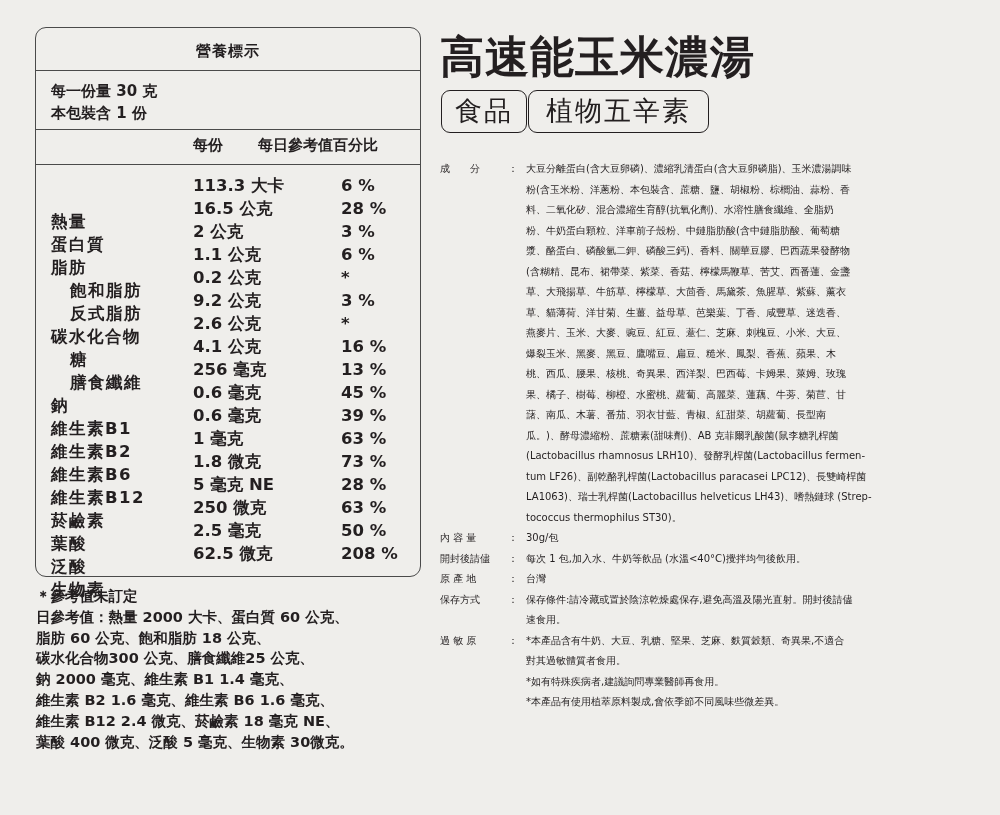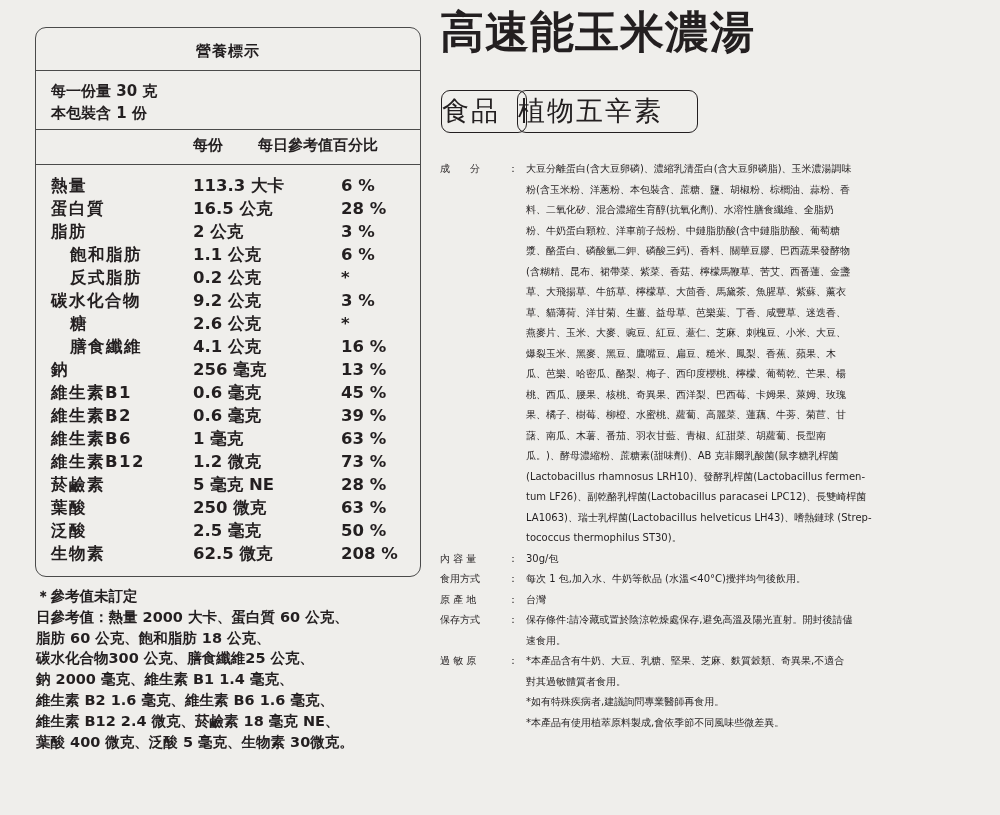--- a/index.html
+++ b/index.html
@@ -13,33 +13,33 @@
   }
   .nut-title {
     position: absolute; left: 0; right: 0; top: 0; height: 43px; line-height: 46px;
     text-align: center; font-size: 15px; font-weight: bold; letter-spacing: 1px;
   }
   .hline { position: absolute; left: 0; right: 0; height: 0; border-top: 1.5px solid #4a4a4a; }
   .serving { position: absolute; left: 15px; top: 52px; font-size: 15px; font-weight: bold; line-height: 22px; }
   .col-head { position: absolute; top: 108px; font-size: 15px; font-weight: bold; }
   .nut-rows { position: absolute; left: 0; right: 0; top: 146px; }
   .nut-row { position: relative; height: 23px; font-size: 16.5px; font-weight: bold; line-height: 23px; }
-  .nut-row .n { position: absolute; left: 15px; letter-spacing: 1.5px; }
+  .nut-row .n { position: absolute; left: 15px; letter-spacing: 1.5px; margin-top: 36px; }
   .nut-row .n.sub { left: 34px; }
   .nut-row .v { position: absolute; left: 157px; }
   .nut-row .p { position: absolute; left: 305px; }
   .footnote { position: absolute; left: 36px; top: 586px; font-size: 14.5px; font-weight: bold; line-height: 20.8px; }
 
   .product-title {
-    position: absolute; left: 440px; top: 4px; font-family: Liberation Sans, sans-serif;
+    position: absolute; left: 440px; top: 32px; font-family: Liberation Mono, monospace;
     font-size: 44px; font-weight: bold; letter-spacing: 1px; line-height: 56px;
   }
   .badge {
     position: absolute; top: 90px; height: 43px; border: 1.5px solid #231f20; border-radius: 9px;
-    box-sizing: border-box; font-size: 27px; line-height: 40px; text-align: left; letter-spacing: 2px;
+    box-sizing: border-box; font-size: 27px; line-height: 40px; text-align: center; letter-spacing: 2px;
   }
   .info { position: absolute; left: 440px; top: 159px; width: 528px; font-size: 10px; line-height: 20.5px; }
   .info-row { display: flex; }
   .info-row .lab { width: 68px; flex: none; white-space: pre; }
   .info-row .colon { width: 10px; flex: none; }
   .info-row .val { flex: 1; margin-left: 8px; }
   .info-row .val div { white-space: nowrap; }
 </style>
 </head>
 <body>
@@ -111,21 +111,21 @@
         <span class="v">0.6 毫克</span>
         <span class="p">39 %</span>
       </div>
       <div class="nut-row">
         <span class="n">維生素B6</span>
         <span class="v">1 毫克</span>
         <span class="p">63 %</span>
       </div>
       <div class="nut-row">
         <span class="n">維生素B12</span>
-        <span class="v">1.2 微克</span>
+        <span class="v">1.8 微克</span>
         <span class="p">73 %</span>
       </div>
       <div class="nut-row">
         <span class="n">菸鹼素</span>
         <span class="v">5 毫克 NE</span>
         <span class="p">28 %</span>
       </div>
       <div class="nut-row">
         <span class="n">葉酸</span>
         <span class="v">250 微克</span>
@@ -150,57 +150,56 @@
     <div>脂肪 60 公克、飽和脂肪 18 公克、</div>
     <div>碳水化合物300 公克、膳食纖維25 公克、</div>
     <div>鈉 2000 毫克、維生素 B1 1.4 毫克、</div>
     <div>維生素 B2 1.6 毫克、維生素 B6 1.6 毫克、</div>
     <div>維生素 B12 2.4 微克、菸鹼素 18 毫克 NE、</div>
     <div>葉酸 400 微克、泛酸 5 毫克、生物素 30微克。</div>
   </div>
 
 <div class="product-title">高速能玉米濃湯</div>
 <div class="badge" style="left:441px;width:86px">食品</div>
-<div class="badge" style="left:517px;width:181px">植物五辛素</div>
+<div class="badge" style="left:528px;width:181px">植物五辛素</div>
 
 <div class="info" id="info">
     <div class="info-row">
       <span class="lab">成　　分</span>
       <span class="colon">：</span>
       <div class="val">
         <div>大豆分離蛋白(含大豆卵磷)、濃縮乳清蛋白(含大豆卵磷脂)、玉米濃湯調味</div>
         <div>粉(含玉米粉、洋蔥粉、本包裝含、蔗糖、鹽、胡椒粉、棕櫚油、蒜粉、香</div>
         <div>料、二氧化矽、混合濃縮生育醇(抗氧化劑)、水溶性膳食纖維、全脂奶</div>
         <div>粉、牛奶蛋白顆粒、洋車前子殼粉、中鏈脂肪酸(含中鏈脂肪酸、葡萄糖</div>
         <div>漿、酪蛋白、磷酸氫二鉀、磷酸三鈣)、香料、關華豆膠、巴西蔬果發酵物</div>
         <div>(含糊精、昆布、裙帶菜、紫菜、香菇、檸檬馬鞭草、苦艾、西番蓮、金盞</div>
         <div>草、大飛揚草、牛筋草、檸檬草、大茴香、馬黛茶、魚腥草、紫蘇、薰衣</div>
         <div>草、貓薄荷、洋甘菊、生薑、益母草、芭樂葉、丁香、咸豐草、迷迭香、</div>
         <div>燕麥片、玉米、大麥、豌豆、紅豆、薏仁、芝麻、刺槐豆、小米、大豆、</div>
         <div>爆裂玉米、黑麥、黑豆、鷹嘴豆、扁豆、糙米、鳳梨、香蕉、蘋果、木</div>
-        <div>瓜、芭樂、哈密瓜、酪梨、梅子、西印度櫻桃、檸檬、葡萄乾、芒果、楊</div>
         <div>桃、西瓜、腰果、核桃、奇異果、西洋梨、巴西莓、卡姆果、萊姆、玫瑰</div>
         <div>果、橘子、樹莓、柳橙、水蜜桃、蘿蔔、高麗菜、蓮藕、牛蒡、菊苣、甘</div>
         <div>藷、南瓜、木薯、番茄、羽衣甘藍、青椒、紅甜菜、胡蘿蔔、長型南</div>
         <div>瓜。)、酵母濃縮粉、蔗糖素(甜味劑)、AB 克菲爾乳酸菌(鼠李糖乳桿菌</div>
         <div>(Lactobacillus rhamnosus LRH10)、發酵乳桿菌(Lactobacillus fermen-</div>
         <div>tum LF26)、副乾酪乳桿菌(Lactobacillus paracasei LPC12)、長雙崎桿菌</div>
         <div>LA1063)、瑞士乳桿菌(Lactobacillus helveticus LH43)、嗜熱鏈球 (Strep-</div>
         <div>tococcus thermophilus ST30)。</div>
       </div>
     </div>
     <div class="info-row">
       <span class="lab">內 容 量</span>
       <span class="colon">：</span>
       <div class="val">
         <div>30g/包</div>
       </div>
     </div>
     <div class="info-row">
-      <span class="lab">食用方式</span>
+      <span class="lab">開封後請儘</span>
       <span class="colon">：</span>
       <div class="val">
         <div>每次 1 包,加入水、牛奶等飲品 (水溫&lt;40°C)攪拌均勻後飲用。</div>
       </div>
     </div>
     <div class="info-row">
       <span class="lab">原 產 地</span>
       <span class="colon">：</span>
       <div class="val">
         <div>台灣</div>

